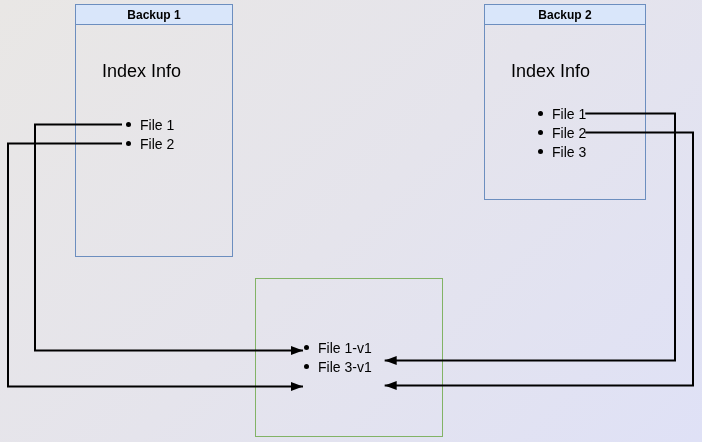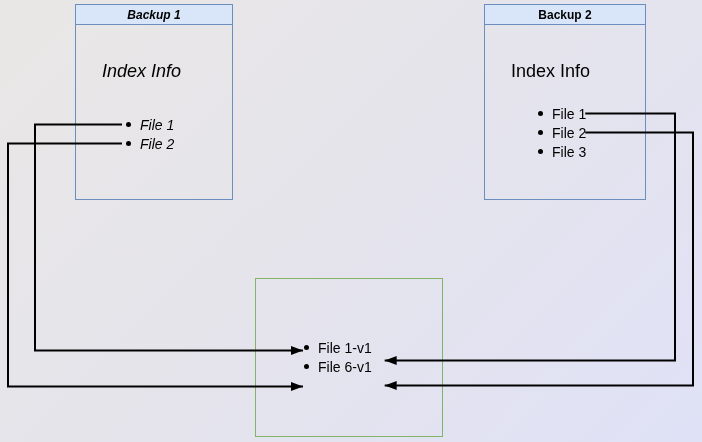--- a/index.html
+++ b/index.html
@@ -17,21 +17,21 @@
     border: 1.5px solid #999;
     box-sizing: border-box;
     background: transparent;
   }
   .box .hdr {
     display: flex; align-items: center; justify-content: center;
     font-weight: bold; font-size: 12px;
     border-bottom: 1.5px solid #999;
     box-sizing: border-box;
   }
-  #box-backup1 { left: 75px;  top: 4px;   width: 158px; height: 196px; font-style: italic; }
+  #box-backup1 { left: 75px;  top: 4px;   width: 158px; height: 253px; }
   #box-backup2 { left: 473px; top: 4px;   width: 162px; height: 196px; margin-left: 11px; }
   #box-dedup   { left: 255px; top: 278px; width: 188px; height: 159px; }
   #box-backup1, #box-backup2 { border-color: #6c8ebf; }
   #box-backup1 .hdr, #box-backup2 .hdr { height: 20px; background: #d9e6fa; border-bottom-color: #6c8ebf; }
   #box-dedup { border-color: #82b366; }
   #box-dedup .hdr { height: 24px; background: #d5e8d4; border-bottom-color: #82b366; }
 
   .sub {
     position: absolute; left: 26px; top: 57px;
     font-size: 18px; line-height: 18px;
@@ -96,21 +96,21 @@
   </div>
 
   <div class="box" id="box-dedup" style="border-color: rgb(130, 179, 102);">
     <ul class="files">
         <li>
           <span class="dot"></span>
           <span>File 1-v1</span>
         </li>
         <li>
           <span class="dot"></span>
-          <span>File 6-v1</span>
+          <span>File 3-v1</span>
         </li>
       </ul>
   </div>
 
   <svg id="wires" width="702" height="442">
     <defs>
       <marker id="arrow" markerWidth="13" markerHeight="10" refX="12" refY="4.5" orient="auto" markerUnits="userSpaceOnUse">
         <path d="M0,0 L12,4.5 L0,9 Z" fill="#000"></path>
       </marker>
     </defs>

